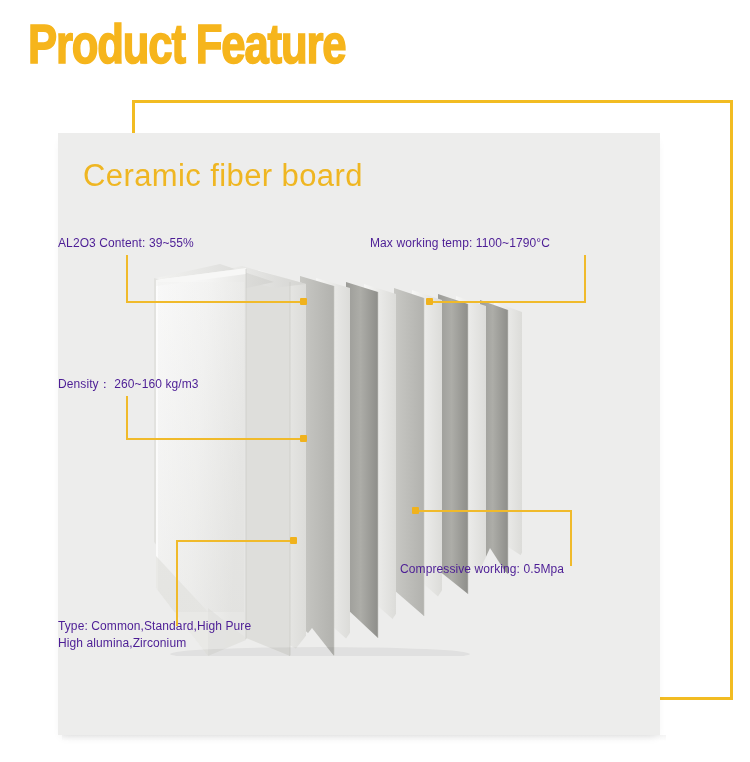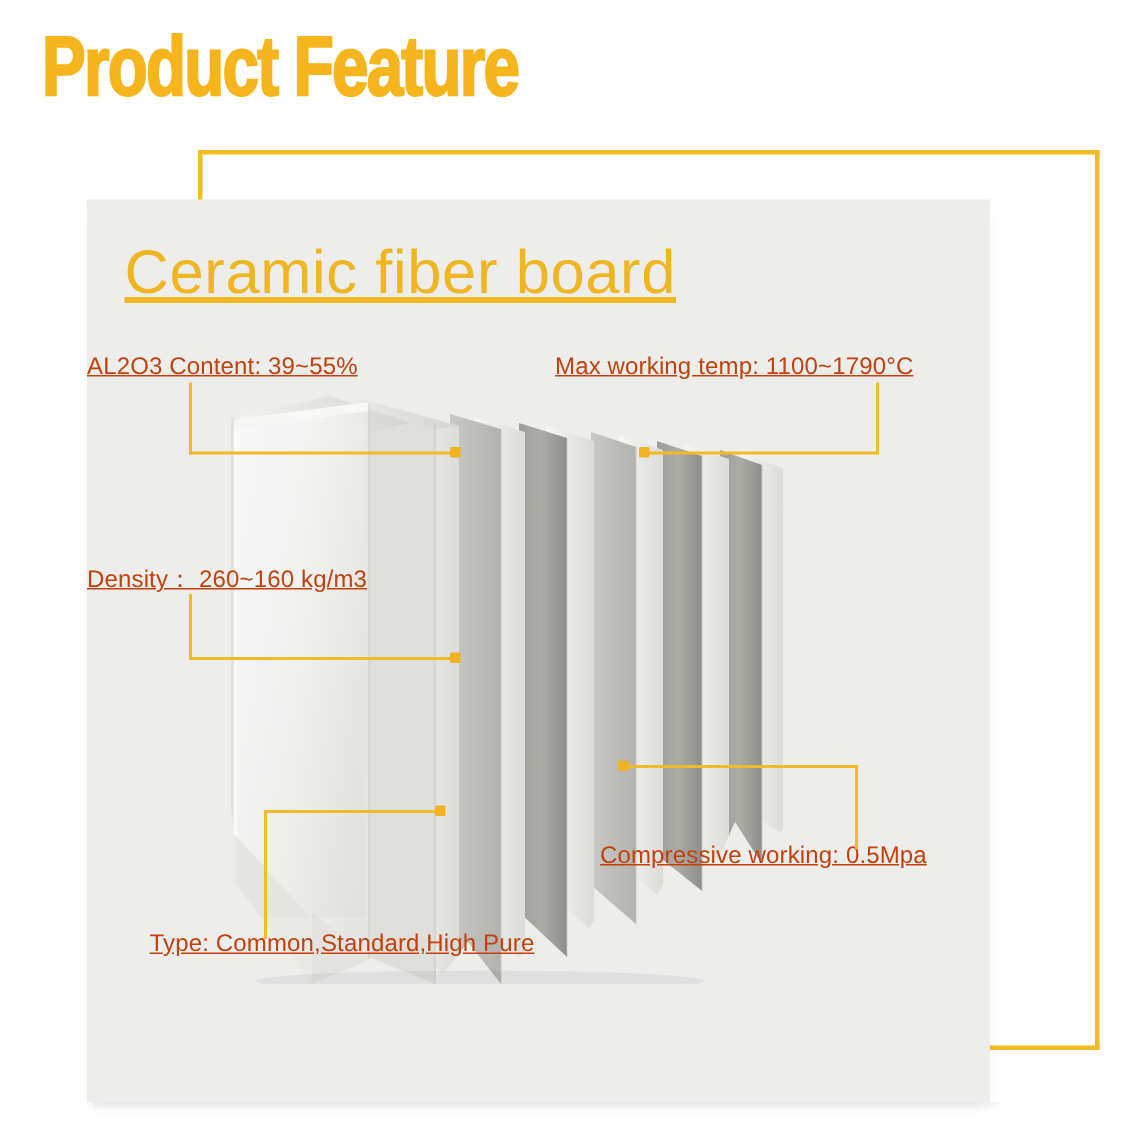--- a/index.html
+++ b/index.html
@@ -32,31 +32,31 @@
   
   #panel{position:absolute;left:58px;top:133px;width:602px;height:602px;
          background:#EDEDEC;
          box-shadow:0 5px 9px -4px rgba(0,0,0,0.10);}
   #panel:after{content:"";position:absolute;left:4px;right:-6px;bottom:-6px;height:6px;
          background:linear-gradient(to bottom,rgba(0,0,0,0.045),rgba(0,0,0,0));}
 
   
   #product-heading{
     position:absolute;left:83px;top:158px;
-    font-size:41px; font-weight:300; color:#EFB622;
-    letter-spacing:0.4px; white-space:nowrap;text-decoration:underline;
+    font-size:31px; font-weight:300; color:#EFB622;
+    letter-spacing:0.4px; white-space:nowrap;
   }
 
   
   #photo{position:absolute;left:150px;top:256px;width:420px;height:400px;overflow:hidden;}
   #photo svg{display:block;}
 
   
-  .callout{position:absolute;color:#c2410c;white-space:nowrap;font-size:16px;
-           font-weight:400;letter-spacing:.1px;text-decoration:underline;}
+  .callout{position:absolute;color:#4c1d95;white-space:nowrap;font-size:12px;
+           font-weight:400;letter-spacing:.1px;}
   .callout.two-line{white-space:normal;line-height:1.45;}
 
   
   .conn{position:absolute;}
   .h-line{position:absolute;height:2px;background:#F0BA2B;}
   .v-line{position:absolute;width:2px;background:#F0BA2B;}
   .dot{position:absolute;width:7px;height:7px;background:#F0B21D;border-radius:1px;}
 </style>
 </head>
 <body>
@@ -187,20 +187,21 @@
   <div class="dot" style="left:174px;top:39px;"></div>
 </div>
 
 <div class="callout" style="left:400px;top:562px;">Compressive working: 0.5Mpa</div>
 <div class="conn" style="left:412px;top:506px;width:165px;height:62px;">
   <div class="h-line" style="left:4px;top:4px;width:156px;"></div>
   <div class="v-line" style="left:158px;top:4px;height:56px;"></div>
   <div class="dot" style="left:0;top:1px;"></div>
 </div>
 
-<div class="callout two-line" style="left:58px;top:618px;width:340px;text-align:center;">
+<div class="callout two-line" style="left:58px;top:618px;width:340px;">
   <div>Type: Common,Standard,High Pure</div>
+  <div>High alumina,Zirconium</div>
 </div>
 <div class="conn" style="left:176px;top:538px;width:128px;height:90px;">
   <div class="v-line" style="left:0;top:2px;height:86px;"></div>
   <div class="h-line" style="left:0;top:2px;width:118px;"></div>
   <div class="dot" style="left:114px;top:-1px;"></div>
 </div>
 
 </body></html>

